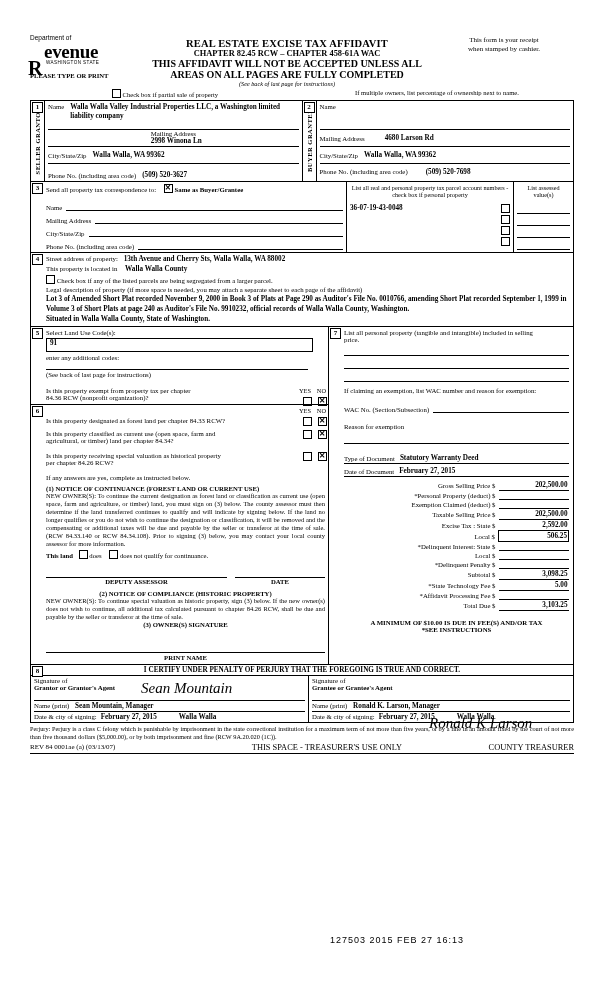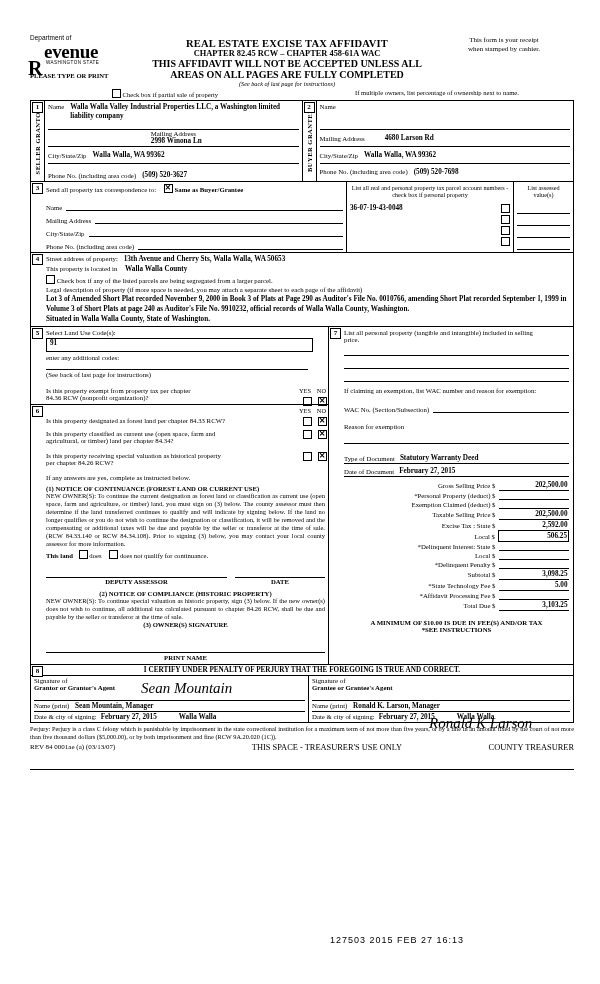--- a/index.html
+++ b/index.html
@@ -109,21 +109,21 @@
           <div style="display:flex;height:16px;align-items:center;border-bottom:0.7px solid #000;">
             <span class="sec-label">Mailing Address</span>
             <span class="val" style="margin-left:20px;">4680 Larson Rd</span>
           </div>
           <div style="display:flex;height:16px;align-items:center;border-bottom:0.7px solid #000;">
             <span class="sec-label">City/State/Zip</span>
             <span class="val" style="margin-left:6px;">Walla Walla, WA  99362</span>
           </div>
           <div style="display:flex;height:15px;align-items:center;">
             <span class="sec-label">Phone No. (including area code)</span>
-            <span class="val" style="margin-left:6px;">(509) 520-7698</span>
+            <span class="val" style="margin-left:18px;">(509) 520-7698</span>
           </div>
         </div>
       </div>
     </div>
 
     <div class="border" style="border-top:none;display:flex;position:relative;">
       <div style="width:297px;border-right:1.2px solid #000;padding:2px 3px 2px 15px;position:relative;">
         <div class="numbox">3</div>
         <div style="font-size:6.8px;">
           <span>Send all property tax correspondence to:</span>
@@ -178,21 +178,21 @@
           <div class="u" style="height:11px;"></div>
           <div class="u" style="height:11px;"></div>
         </div>
       </div>
     </div>
 
     <div class="border" style="border-top:none;padding:2px 3px 3px 15px;position:relative;">
       <div class="numbox">4</div>
       <div style="font-size:6.8px;">
         <span>Street address of property:</span>
-        <span class="val" style="margin-left:4px;">13th Avenue and Cherry Sts, Walla Walla, WA  50653</span>
+        <span class="val" style="margin-left:4px;">13th Avenue and Cherry Sts, Walla Walla, WA  88002</span>
       </div>
       <div style="font-size:6.8px;margin-top:2px;">
         <span>This property is located in</span>
         <span class="val" style="margin-left:6px;">Walla Walla County</span>
       </div>
       <div style="font-size:6.8px;margin-top:2px;">
         <span class="chk"></span>
         <span>Check box if any of the listed parcels are being segregated from a larger parcel.</span>
       </div>
       <div style="font-size:6.8px;margin-top:2px;">Legal description of property (if more space is needed, you may attach a separate sheet to each page of the affidavit)</div>
@@ -392,21 +392,21 @@
             <span style="font-size:6.8px;">Date &amp; city of signing:</span>
             <span class="val" style="margin-left:4px;">February 27, 2015</span>
             <span class="val" style="margin-left:22px;">Walla Walla</span>
           </div>
         </div>
       </div>
     </div>
 
     <div style="font-size:6.3px;line-height:1.25;text-align:justify;padding:2px 0 0 0;">Perjury: Perjury is a class C felony which is punishable by imprisonment in the state correctional institution for a maximum term of not more than five years, or by a fine in an amount fixed by the court of not more than five thousand dollars ($5,000.00), or by both imprisonment and fine (RCW 9A.20.020 (1C)).</div>
 
-    <div style="display:flex;margin-top:3px;border-bottom:1.2px solid #000;padding-bottom:17px;">
+    <div style="display:flex;margin-top:3px;border-bottom:1.2px solid #000;padding-bottom:1px;">
       <div style="width:160px;font-size:7px;">REV 84 0001ae (a) (03/13/07)</div>
       <div style="flex:1;text-align:center;font-size:8.4px;">THIS SPACE - TREASURER'S USE ONLY</div>
       <div style="width:110px;text-align:right;font-size:8.4px;">COUNTY TREASURER</div>
     </div>
 
   </div>
   <div class="stamp">127503 2015 FEB 27 16:13</div>
 </div>
 
 </body></html>

